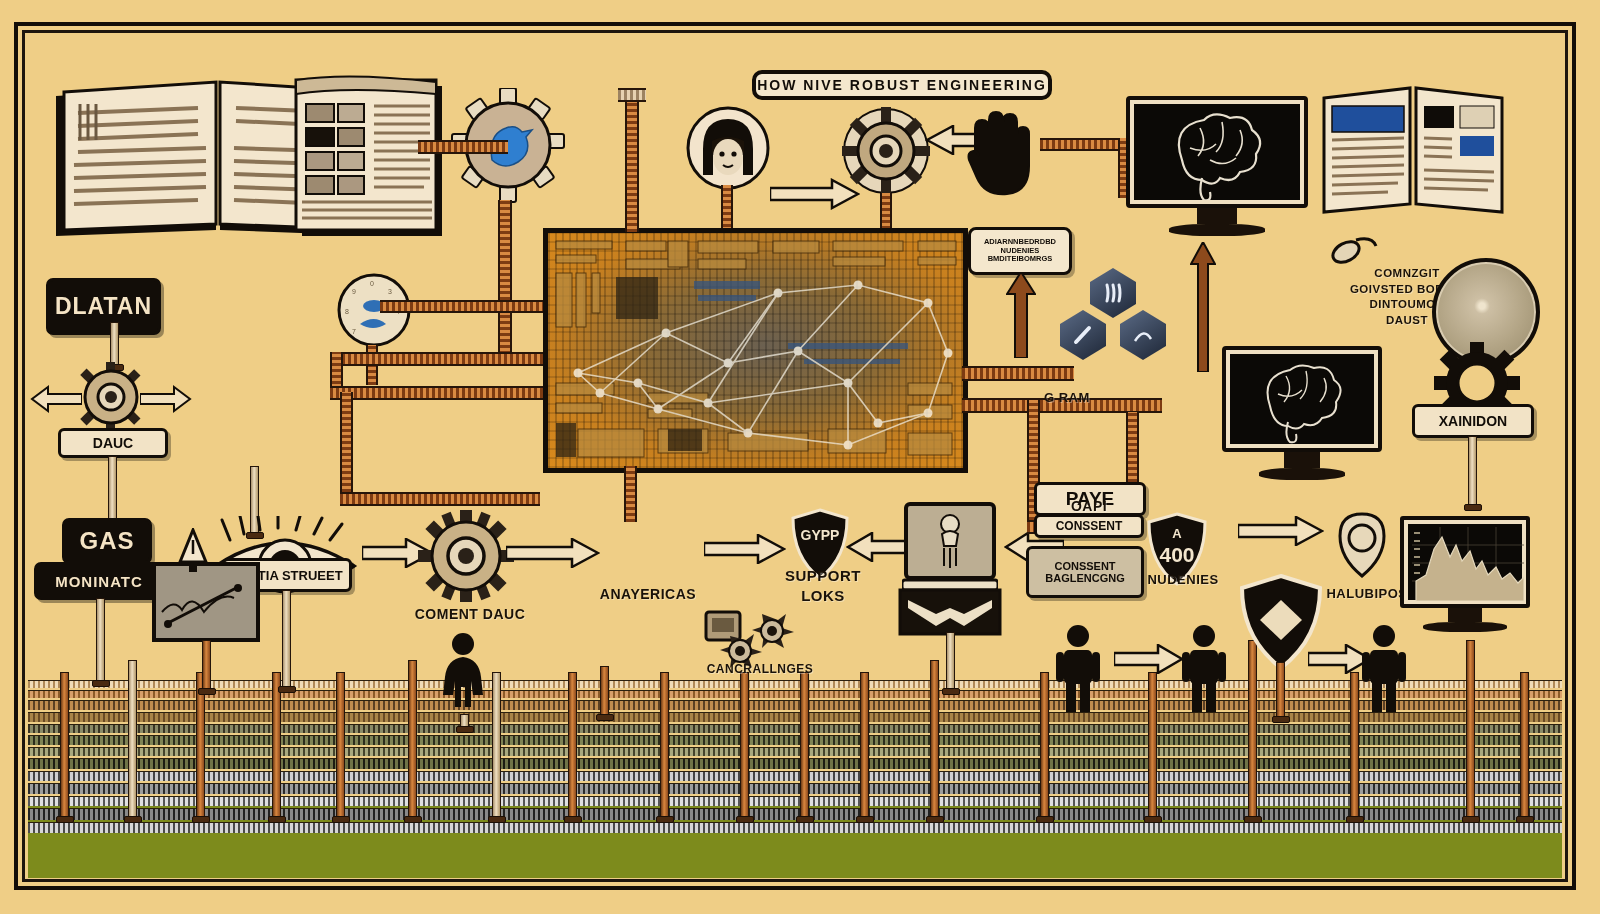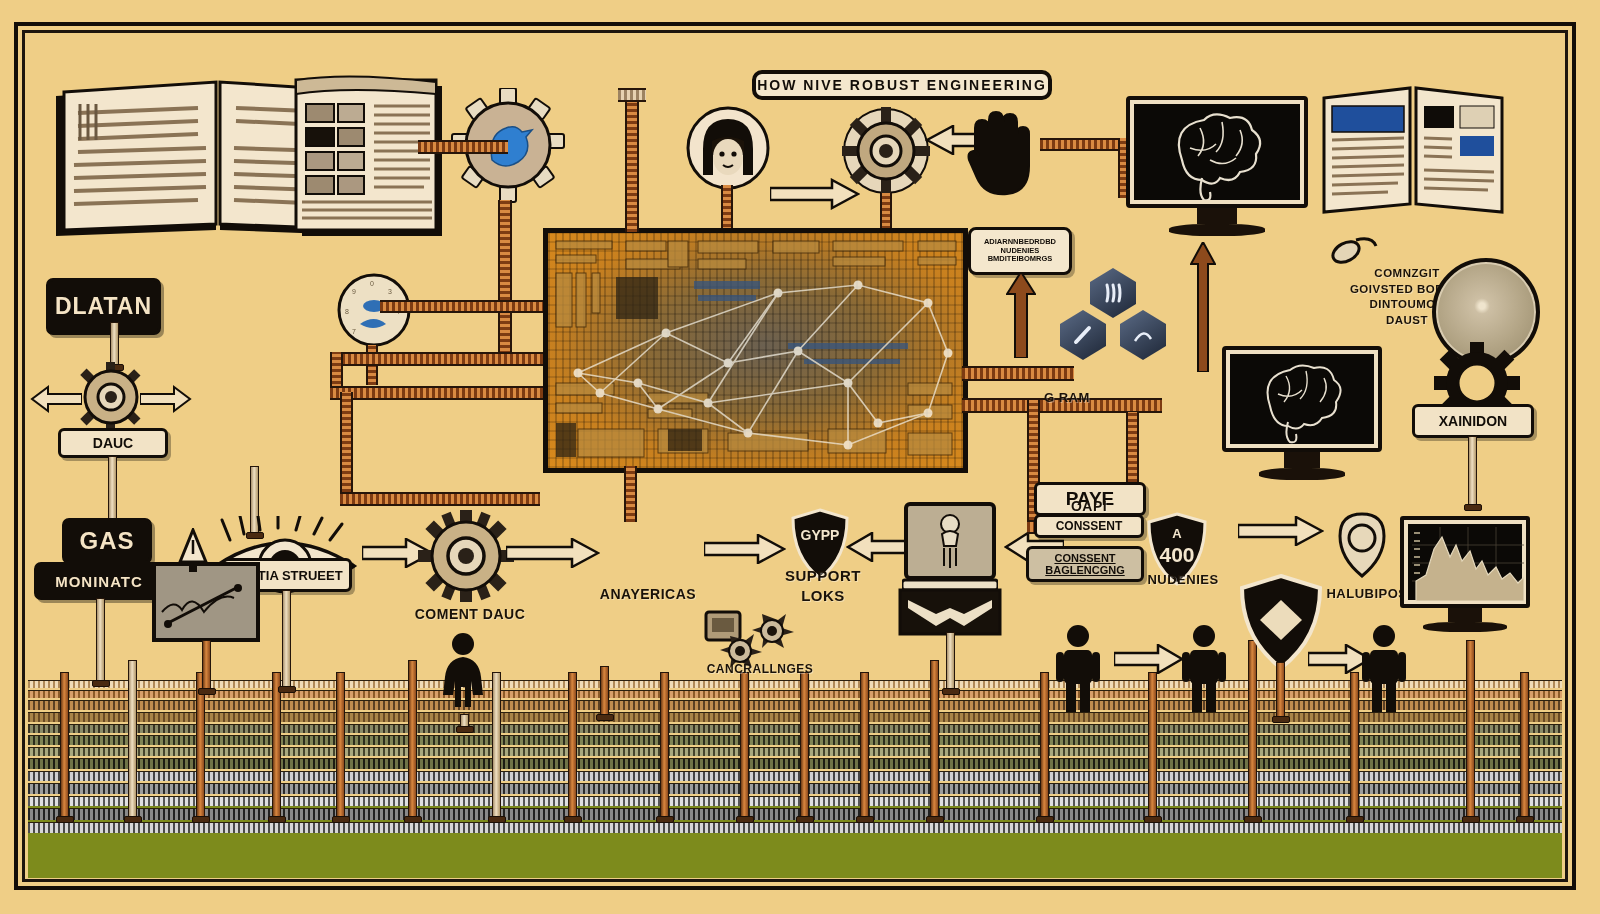--- a/index.html
+++ b/index.html
@@ -712,21 +712,21 @@
 
   <div class="cap-label" style="left:1044px;top:390px;width:80px;font-size:13px;text-align:left;">G RAM</div>
 
   <div class="sign-light" style="left:1034px;top:462px;width:112px;height:34px;font-size:19px;margin-top:20px;">
     <span>PAYE</span>
   </div>
   <div class="cap-label" style="left:1044px;top:498px;width:90px;font-size:14px;">OAPI</div>
   <div class="sign-light" style="left:1034px;top:514px;width:110px;height:24px;font-size:12px;">
     <span>CONSSENT</span>
   </div>
-  <div class="sign-light" style="left:1026px;top:546px;width:118px;height:36px;font-size:11px;flex-direction:column;background:#cdbfa2;text-decoration:underline;">
+  <div class="sign-light" style="left:1026px;top:546px;width:118px;height:52px;font-size:11px;flex-direction:column;background:#cdbfa2;">
     <span>CONSSENT BAGLENCGNG</span>
   </div>
 
   <div class="shield" style="left:1146px;top:512px;width:62px;height:74px;">
     <svg width="62" height="74" viewBox="0 0 62 74">
       <path d="M31 2 L59 10 Q59 52 31 72 Q3 52 3 10 Z" fill="#120d08" stroke="#f3e6cd" stroke-width="3"></path>
       <text x="31" y="26" text-anchor="middle" font-family="sans-serif" font-size="13" font-weight="bold" fill="#f3e6cd">A</text>
       <text x="31" y="50" text-anchor="middle" font-family="sans-serif" font-size="21" font-weight="bold" fill="#f3e6cd">400</text>
     </svg>
   </div>

